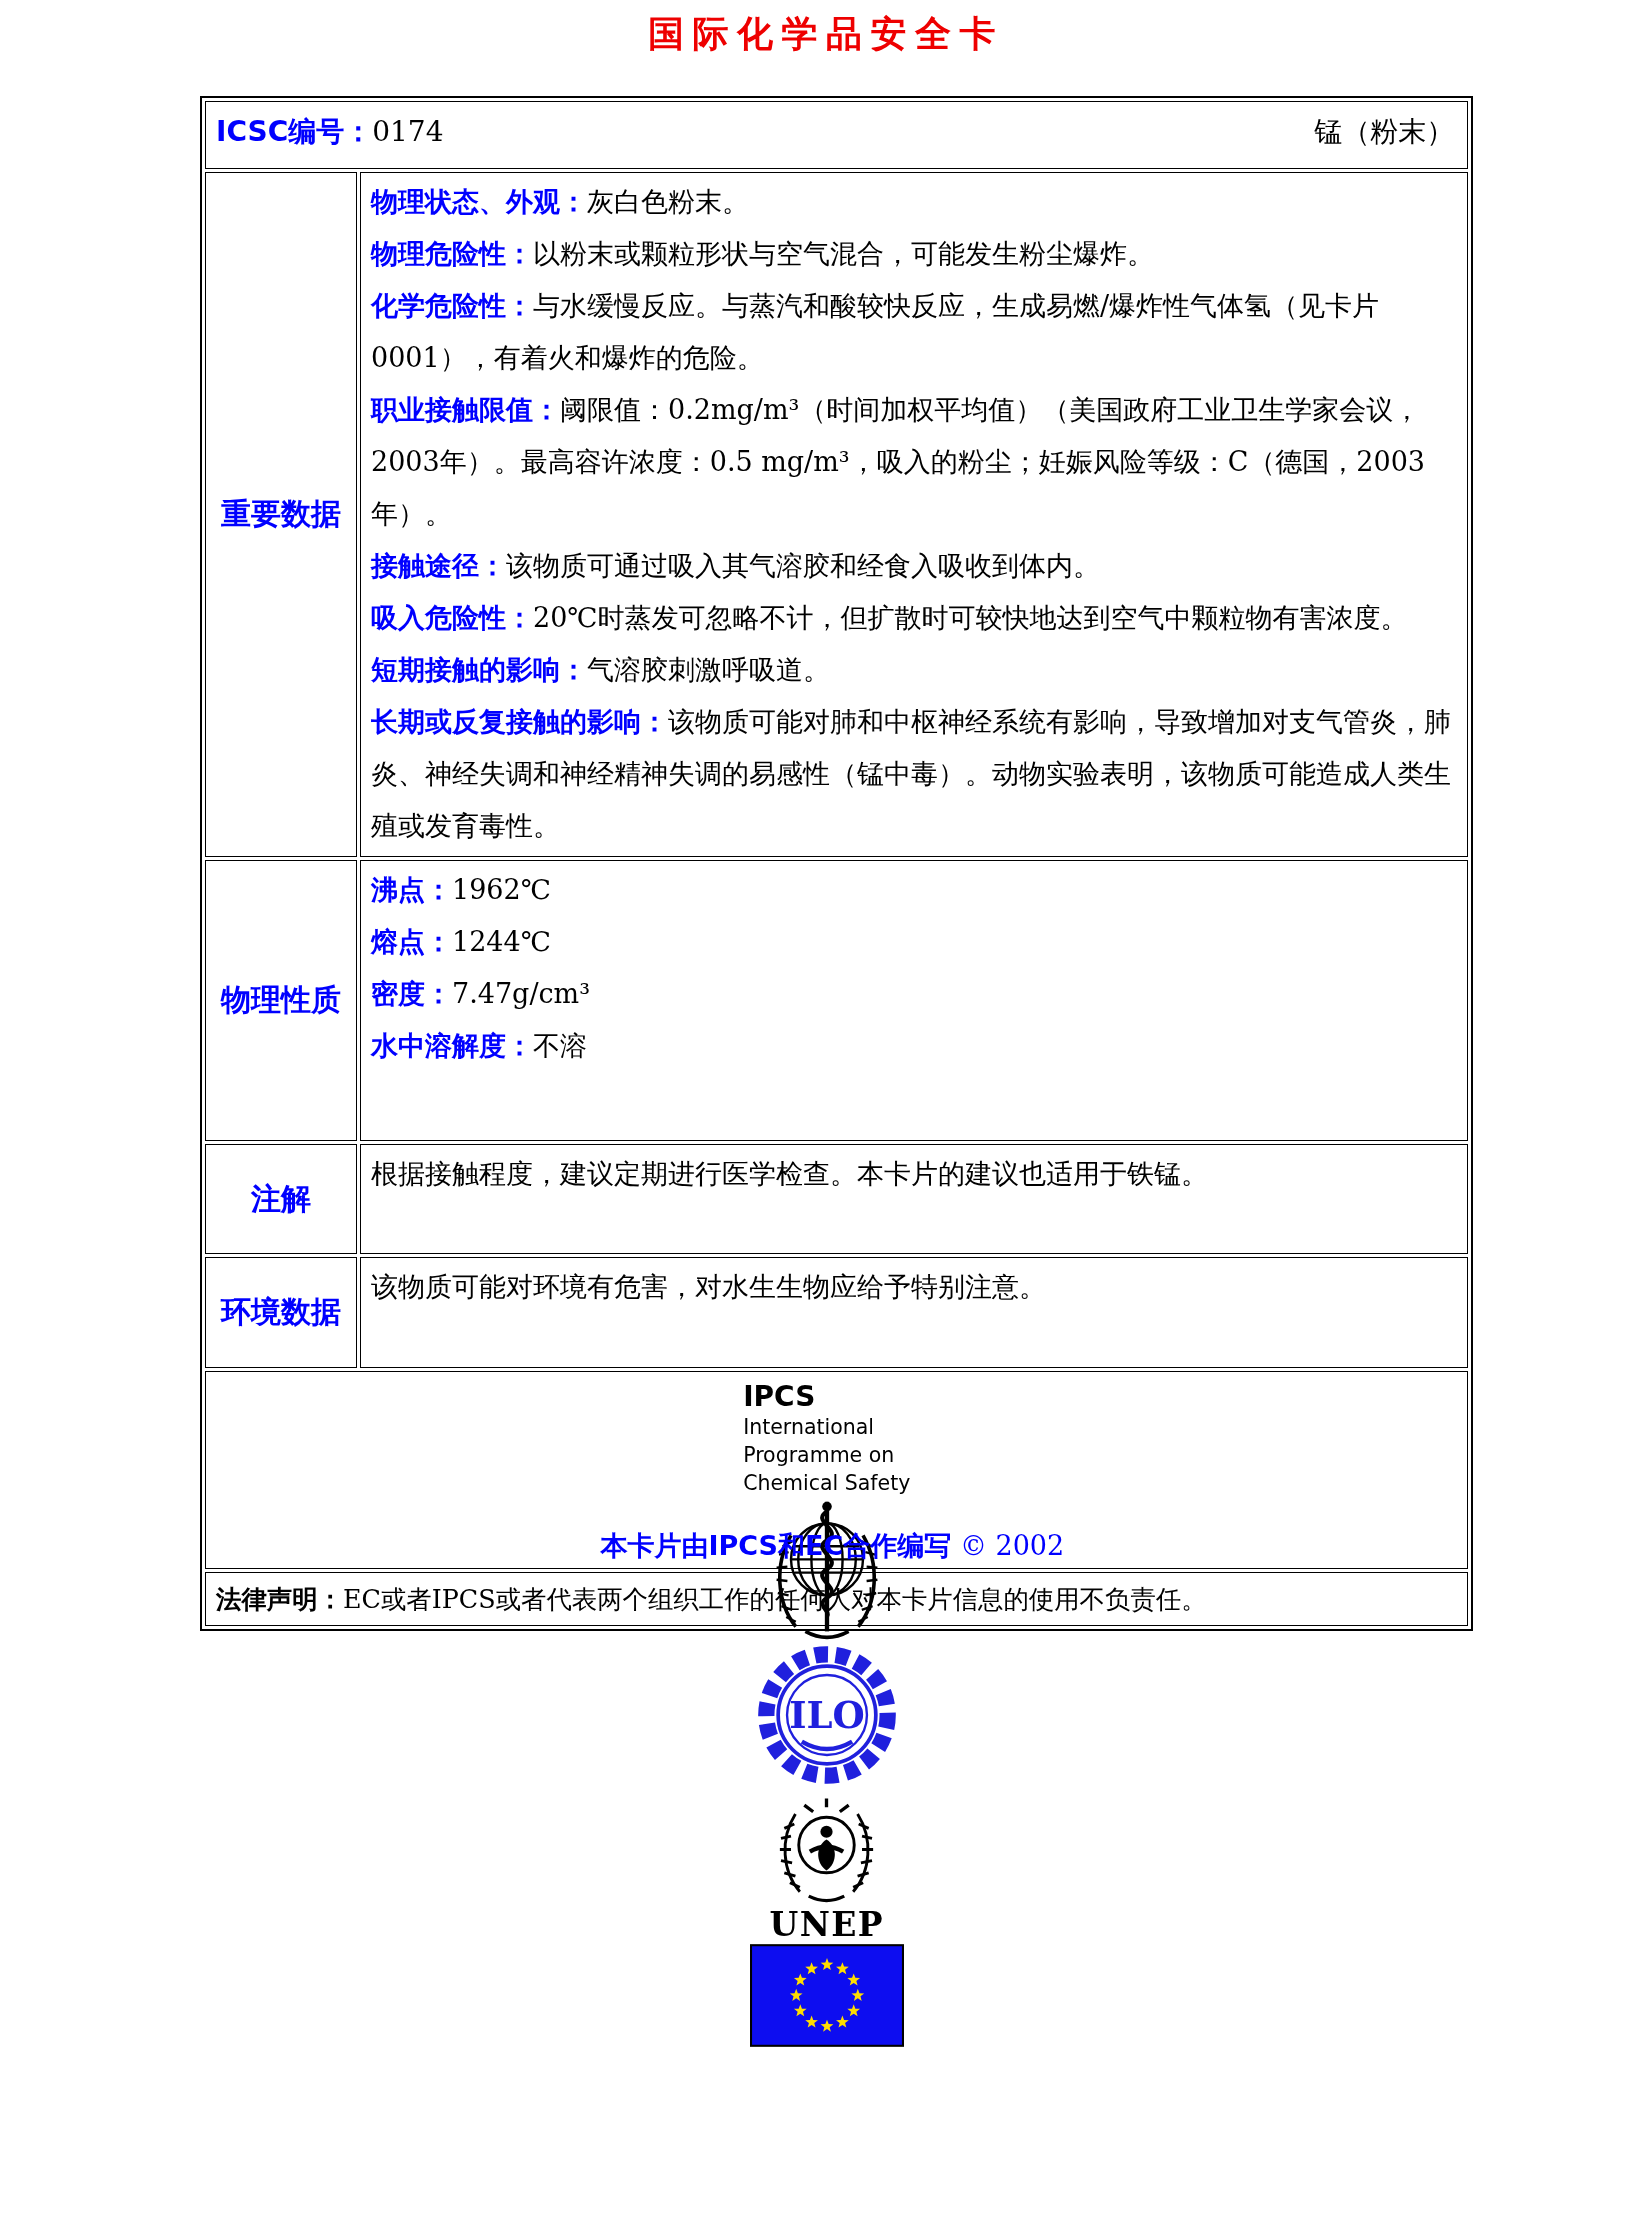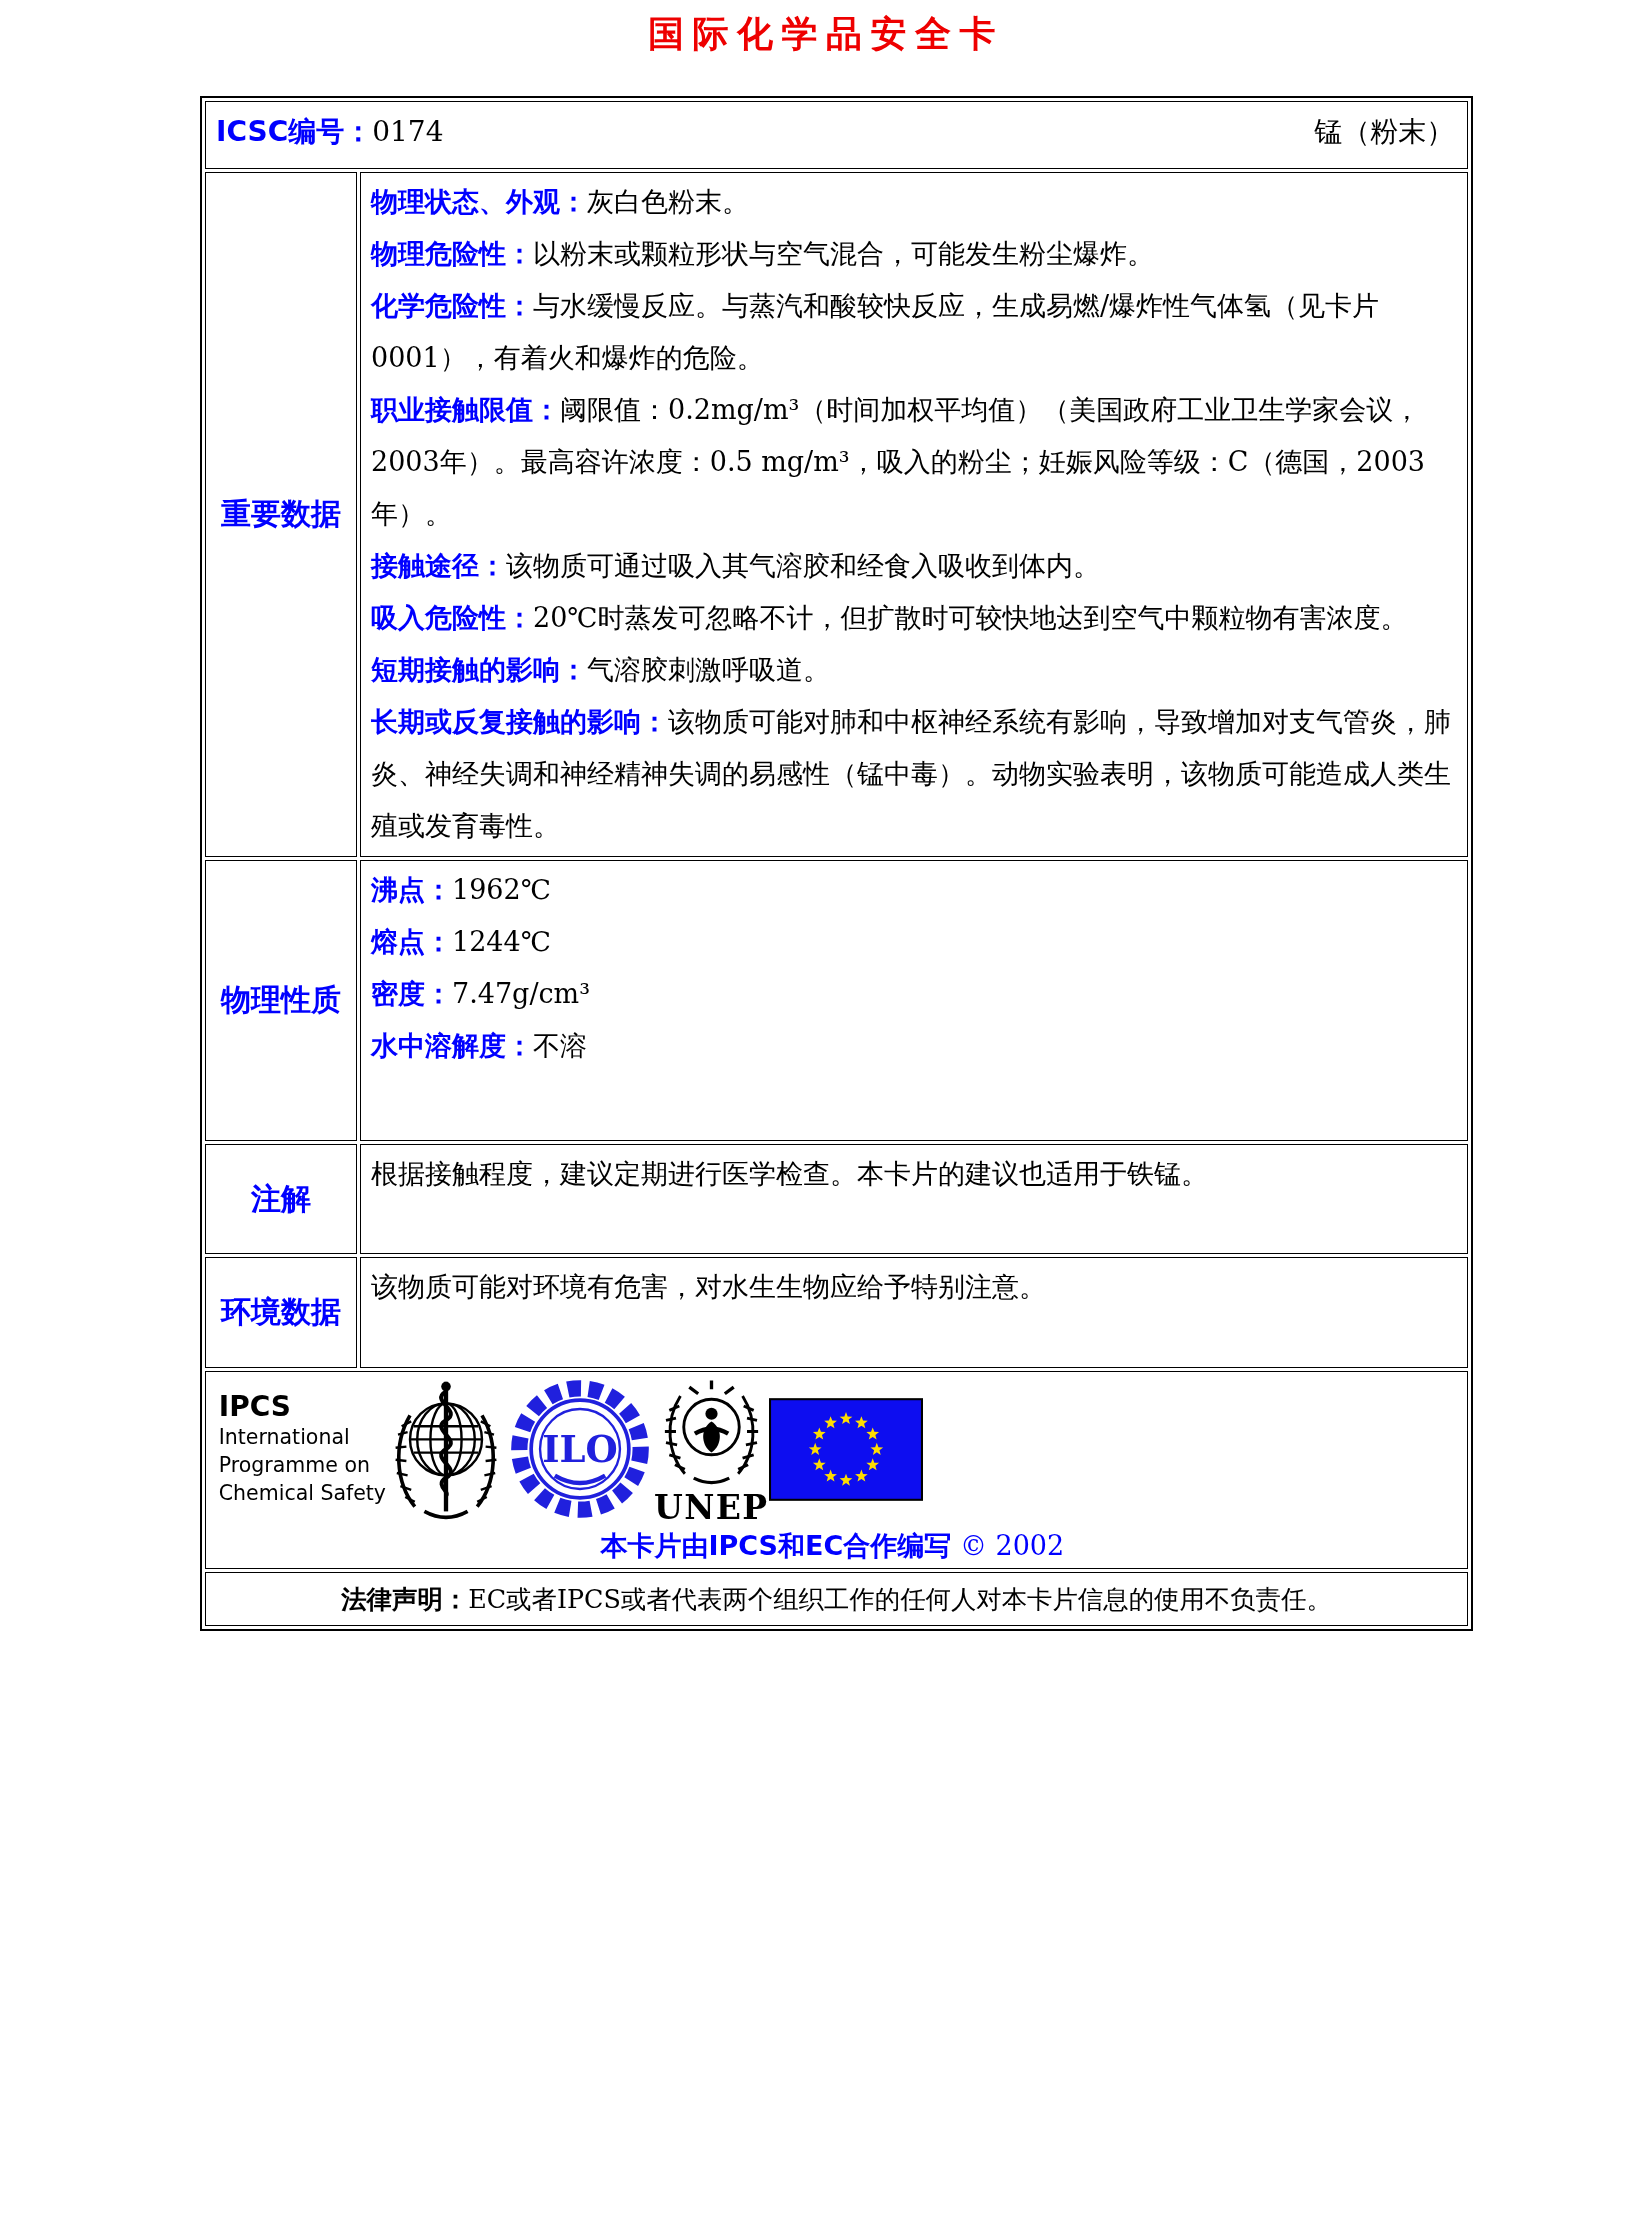--- a/index.html
+++ b/index.html
@@ -46,21 +46,21 @@
   td.header-cell{
     vertical-align:top;padding:11.3px 12.7px 17px 10px;font-size:28px;
   }
   .header-flex{display:flex;justify-content:space-between;align-items:flex-start;}
   td.legal-cell{vertical-align:middle;padding:7px 10px;font-size:25.4px;line-height:38px;}
   .legal-label{
     color:#000;font-weight:bold;
     font-family:"DejaVu Sans","Liberation Sans",sans-serif;
   }
   td.logos-cell{vertical-align:top;padding:5.6px 18.3px 4.2px 10px;}
-  .logos-row{display:flex;align-items:center;justify-content:flex-start;height:140px;padding:2.8px 14px 0 2.8px;}
+  .logos-row{display:flex;align-items:center;justify-content:space-between;height:140px;padding:2.8px 14px 0 2.8px;flex-direction:column;}
   .ipcs-block{font-family:"DejaVu Sans","Liberation Sans",sans-serif;}
   .ipcs-title{font-size:28px;font-weight:bold;line-height:32px;}
   .ipcs-sub{font-size:20.5px;line-height:28px;}
   .unep-block{display:flex;flex-direction:column;align-items:center;}
   .unep-label{
     font-family:"DejaVu Serif","Liberation Serif",serif;
     font-weight:bold;font-size:33px;letter-spacing:1.4px;margin-top:-4.2px;
   }
   .logos-caption{
     text-align:center;margin-top:10px;font-size:27px;color:var(--accent_blue);
@@ -211,19 +211,19 @@
       </div>
 
       <div class="logos-caption">
         <span class="caption-main">本卡片由IPCS和EC合作编写</span>
         <span class="caption-copy">© 2002</span>
       </div>
     </td>
   </tr>
 
   <tr>
-    <td colspan="2" class="legal-cell" style="height:51px;text-align:center;">
+    <td colspan="2" class="legal-cell" style="height:51px;">
       <span class="legal-label">法律声明：</span><span>EC或者IPCS或者代表两个组织工作的任何人对本卡片信息的使用不负责任。</span>
     </td>
   </tr>
 </tbody>
   </table>
 
 
 </body></html>

